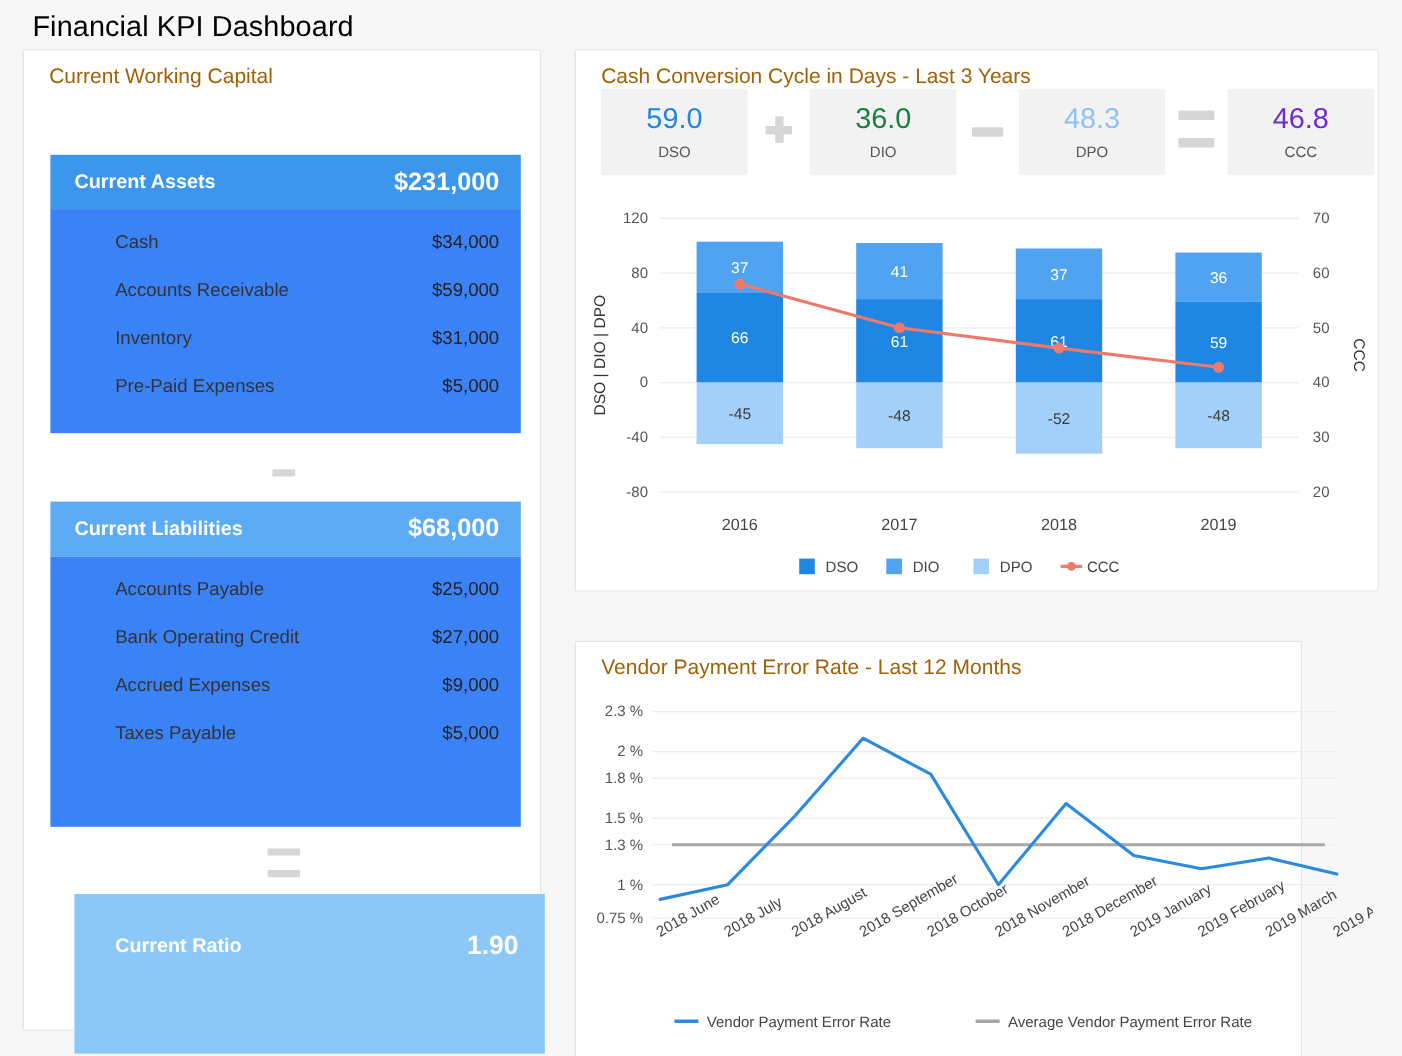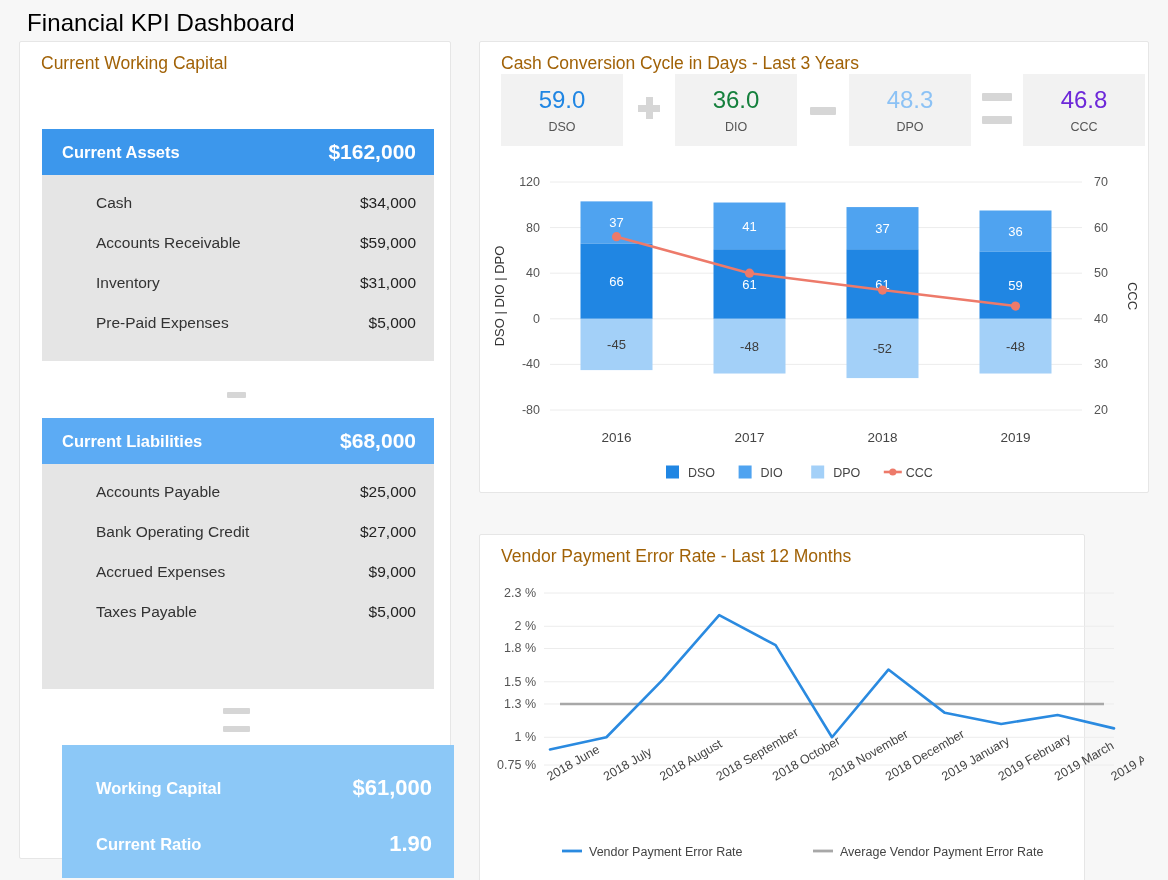--- a/index.html
+++ b/index.html
@@ -35,21 +35,21 @@
     padding: 0 18px 0 20px;
     color: #ffffff;
   }
   .wc-header .lbl { font-size: 16.5px; font-weight: 700; }
   .wc-header .val { font-size: 21px; font-weight: 700; }
   #assets-header { top: 87px; background: #3c97ec; }
   #liabilities-header { top: 376px; background: #5cabf4; }
 
   .wc-list {
     position: absolute; left: 22px; width: 392px;
-    background: #e5e5e5; padding: 8px 0;
+    background: #3b82f6; padding: 8px 0;
   }
   #assets-list { top: 133px; height: 186px; }
   #liabilities-list { top: 422px; height: 225px; }
   .wc-row {
     height: 40px; display: flex; align-items: center;
     justify-content: space-between; padding: 0 18px 0 54px;
     font-size: 15.5px; color: #333333;
   }
   .wc-row .amt { font-size: 15.5px; color: #222222; }
 
@@ -108,21 +108,21 @@
 </head>
 <body>
 
 <div id="page-title">Financial KPI Dashboard</div>
 
 <div class="panel" id="panel-working-capital">
   <div class="panel-title">Current Working Capital</div>
 
   <div class="wc-header" id="assets-header">
     <span class="lbl">Current Assets</span>
-    <span class="val">$162,000</span>
+    <span class="val">$231,000</span>
   </div>
 
   <div class="wc-list" id="assets-list">
     <div class="wc-row">
       <span>Cash</span>
       <span class="amt">$34,000</span>
     </div>
     <div class="wc-row">
       <span>Accounts Receivable</span>
       <span class="amt">$59,000</span>
@@ -163,24 +163,20 @@
       <span>Taxes Payable</span>
       <span class="amt">$5,000</span>
     </div>
   </div>
 
   <div class="op-sign" id="op-equals">
     <span class="op-bar"></span><br><span class="op-bar"></span>
   </div>
 
   <div id="wc-result">
-    <div class="res-row">
-      <span class="lbl">Working Capital</span>
-      <span class="val">$61,000</span>
-    </div>
     <div class="res-row">
       <span class="lbl">Current Ratio</span>
       <span class="val">1.90</span>
     </div>
   </div>
 </div>
 
 <div class="panel" id="panel-ccc">
   <div class="panel-title">Cash Conversion Cycle in Days - Last 3 Years</div>
 

